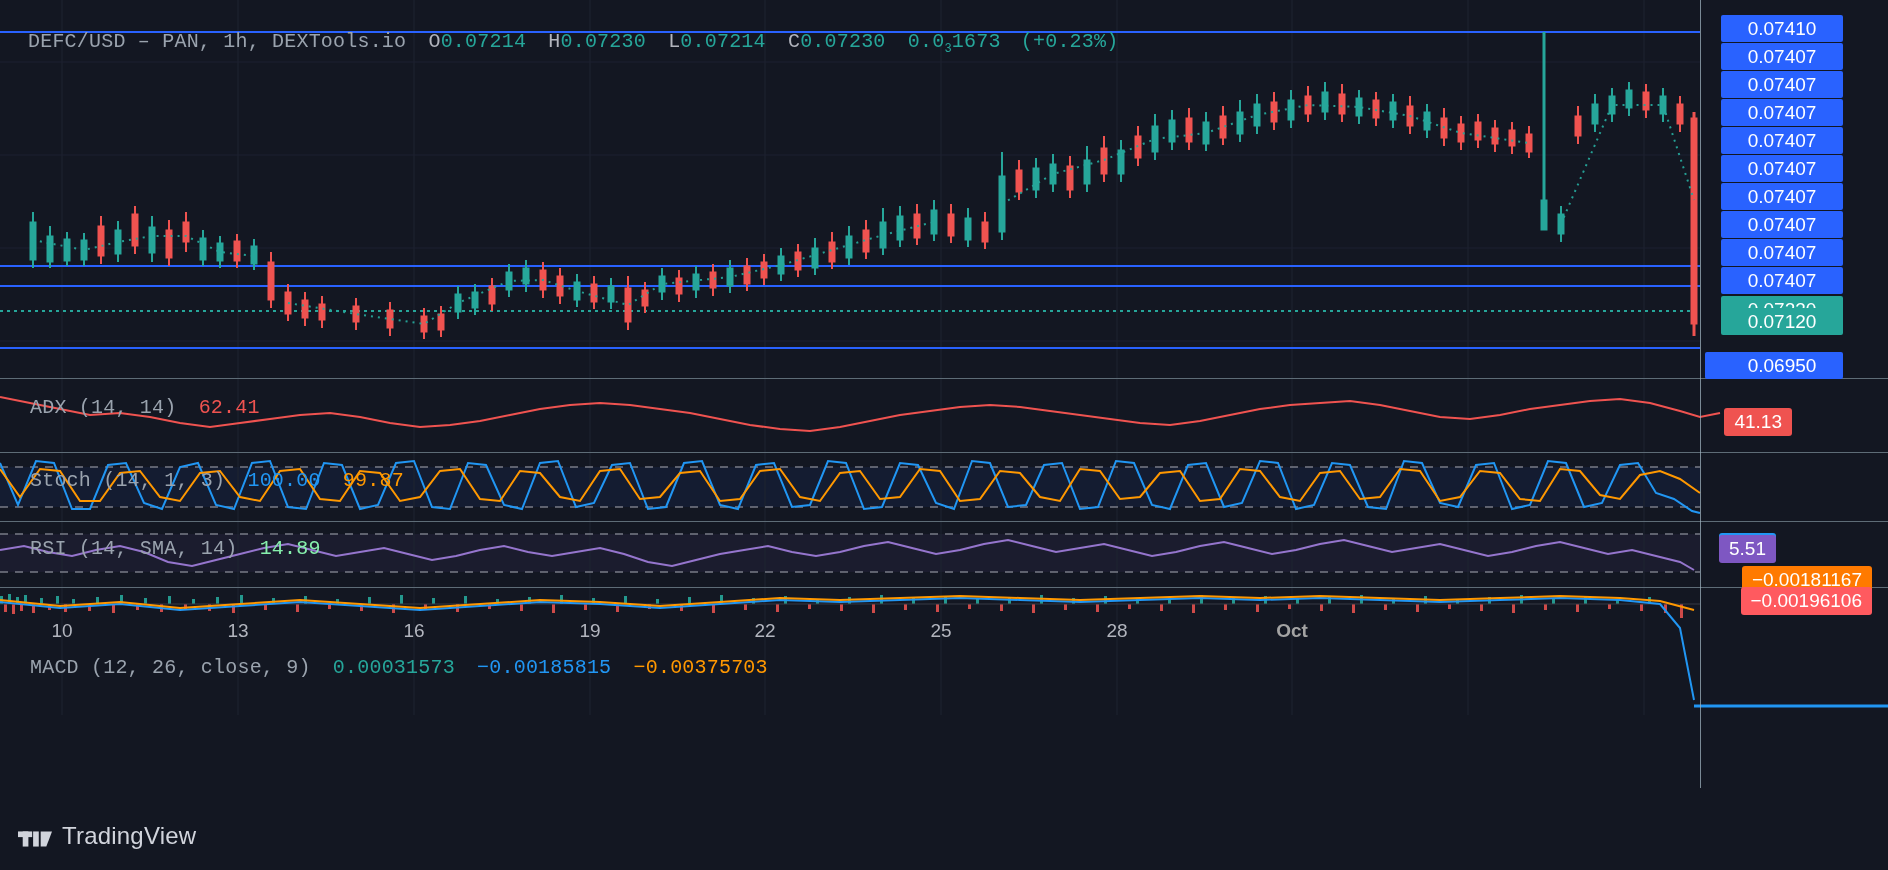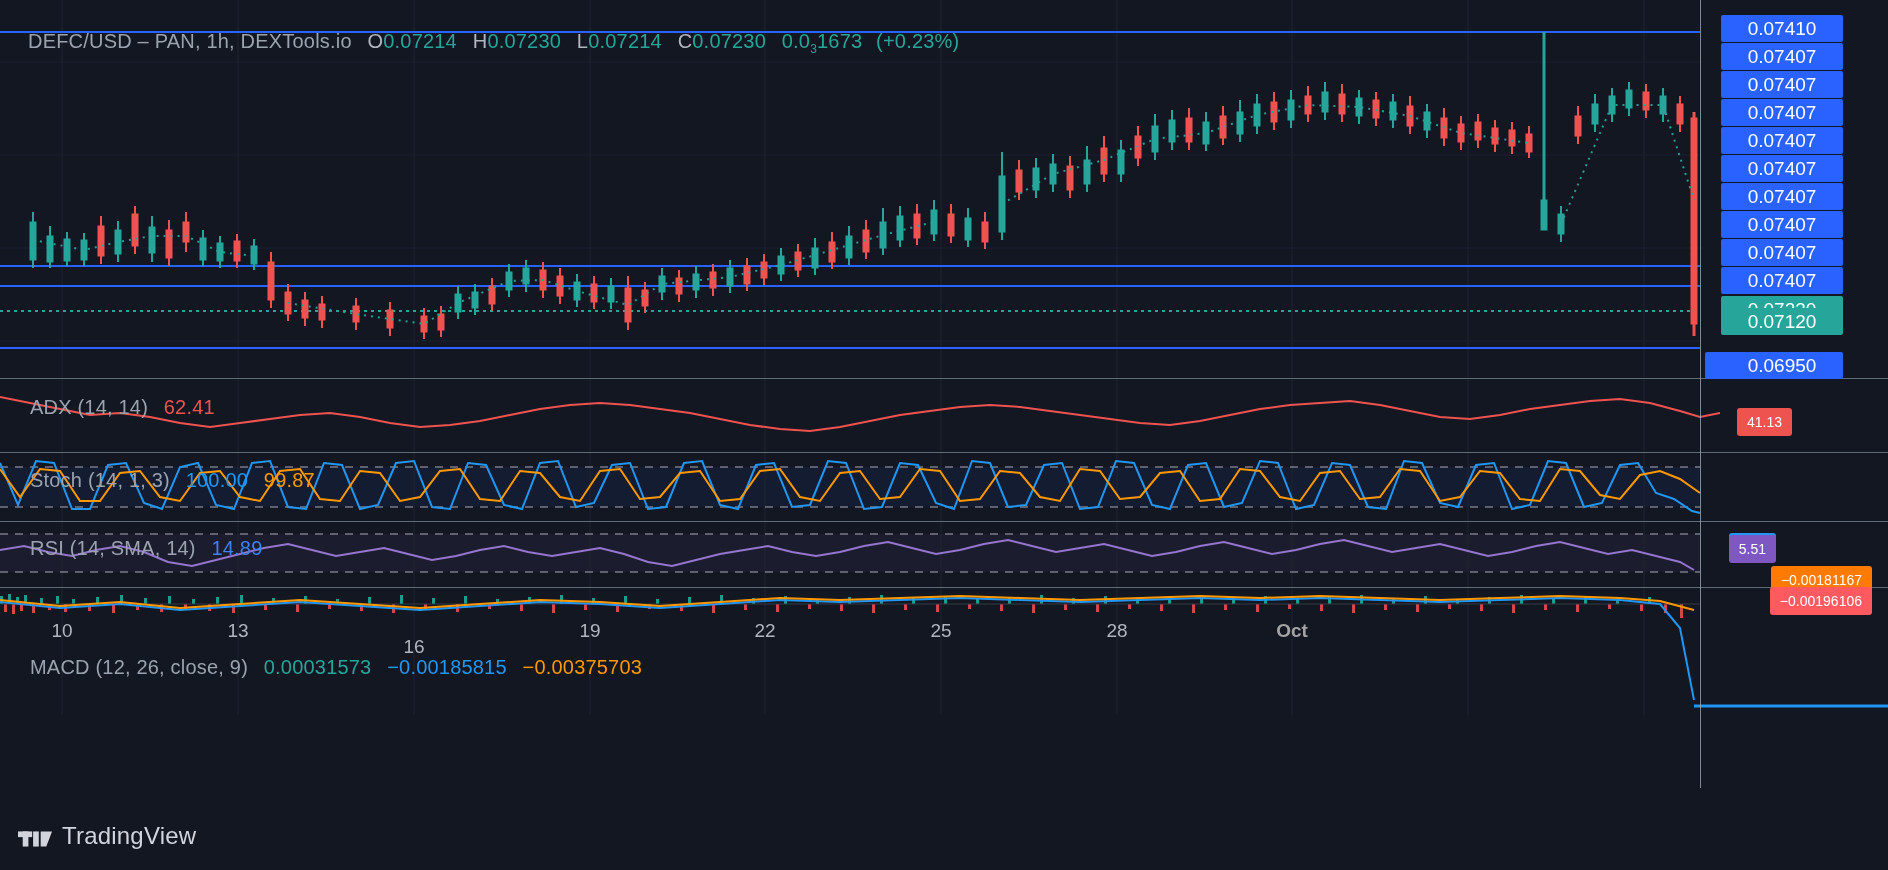--- a/index.html
+++ b/index.html
@@ -2,37 +2,37 @@
 <html><head>
 <meta charset="utf-8">
 <style>
   html,body{margin:0;padding:0;background:#131722;}
   body{width:1888px;height:870px;overflow:hidden;font-family:"Liberation Sans",sans-serif;}
   #root{position:relative;width:1888px;height:870px;background:#131722;}
 
   .pane{position:absolute;left:0;right:0;}
   .pane-sep{position:absolute;left:0;right:0;height:1px;background:#9db2bd;opacity:.55;}
 
-  .legend{position:absolute;white-space:nowrap;font-size:20px;letter-spacing:.2px;}
+  .legend{position:absolute;white-space:nowrap;font-size:20px;letter-spacing:.2px;font-family:Liberation Mono, monospace;}
   .legend .ttl{color:#9aa3ae;}
   .legend .v{margin-left:10px;}
   .g{color:#26a69a;}
   .r{color:#ef5350;}
   .w{color:#b2b5be;}
   .o{color:#ff9800;}
   .b{color:#2196f3;}
-  .p{color:#3b82f6;}
+  .p{color:#86efac;}
 
   .axis-price{position:absolute;right:0;top:0;width:185px;height:790px;}
   .plabel{position:absolute;right:45px;height:27px;line-height:27px;width:122px;
           text-align:center;color:#fff;font-size:19px;border-radius:2px;}
   .pl-blue{background:#2962ff;}
   .pl-green{background:#26a69a;}
 
-  .vbadge{position:absolute;height:28px;line-height:28px;color:#fff;font-size:14px;
+  .vbadge{position:absolute;height:28px;line-height:28px;color:#fff;font-size:19px;
           text-align:center;border-radius:3px;padding:0 10px;}
 
   .xaxis{position:absolute;left:0;right:0;height:40px;}
   .xtick{position:absolute;color:#b2b5be;font-size:19px;transform:translateX(-50%);}
 
   .brand{position:absolute;left:18px;bottom:14px;display:flex;gap:10px;}
   .brand-txt{color:#d1d4dc;font-size:24px;letter-spacing:.2px;}
 
   .cross-v{position:absolute;width:1px;background:#9db2bd;opacity:.75;}
   .sub{font-size:12px;vertical-align:sub;}
@@ -590,21 +590,21 @@
 
   <div class="vbadge" style="right:96px;top:408px;background:#ef5350;">41.13</div>
   <div class="vbadge" style="right:112px;top:487px;background:#2196f3;margin-top:46px;">4.76</div>
   <div class="vbadge" style="right:112px;top:535px;background:#7e57c2;">5.51</div>
   <div class="vbadge" style="right:16px;top:566px;background:#ff7a00;">−0.00181167</div>
   <div class="vbadge" style="right:16px;top:587px;background:#ff5a5f;">−0.00196106</div>
 
   <div class="xaxis" style="top:620px;">
     <div class="xtick" style="left:62px;">10</div>
     <div class="xtick" style="left:238px;">13</div>
-    <div class="xtick" style="left:414px;margin-top:16px;">16</div>
+    <div class="xtick" style="left:414px;">16</div>
     <div class="xtick" style="left:590px;">19</div>
     <div class="xtick" style="left:765px;">22</div>
     <div class="xtick" style="left:941px;">25</div>
     <div class="xtick" style="left:1117px;">28</div>
     <div class="xtick" style="left:1292px;font-weight:bold;color:#a3a3a3;">Oct</div>
   </div>
 
   <div class="brand">
     <svg width="34" height="34" viewBox="0 0 36 36">
       <rect x="0" y="10" width="15" height="6" fill="#d1d4dc"></rect>

